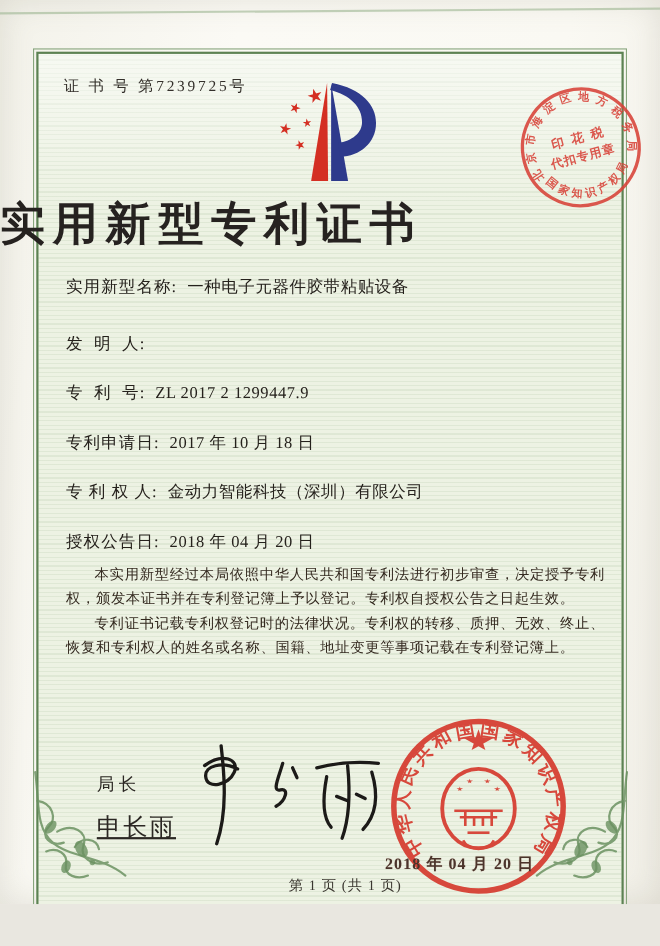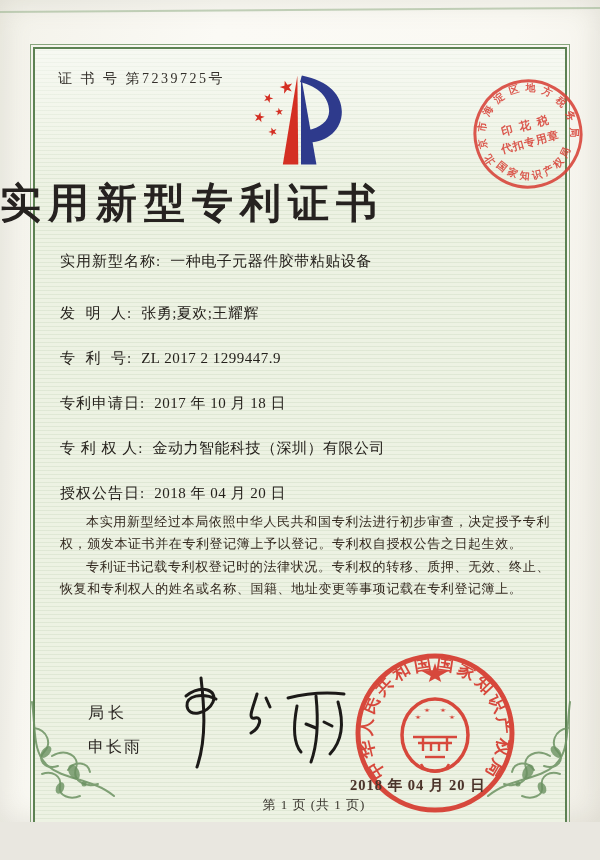--- a/index.html
+++ b/index.html
@@ -36,21 +36,21 @@
   .field-row:first-child { margin-bottom:33px; }
   .field-label { white-space:pre; letter-spacing:1px; }
   .field-value { margin-left:9px; letter-spacing:.5px; }
 
   .body-text { position:absolute; left:60px; right:50px; top:511px; z-index:3; }
   .body-text p { font-size:13px; line-height:22.4px; color:#33291f; text-indent:2em;
     text-align:justify; letter-spacing:.6px; }
 
   .sig-block { position:absolute; left:88px; top:703px; z-index:3; color:#2b2723; }
   .sig-title { font-size:16px; letter-spacing:4px; }
-  .sig-name { font-size:16px; letter-spacing:2px; margin-top:13px; }
+  .sig-name { font-size:22px; letter-spacing:2px; margin-top:13px;text-decoration:underline; }
   .sig-hand { position:absolute; left:160px; top:672px; z-index:3; }
 
   .seal-main { position:absolute; left:347px; top:645px; z-index:4; opacity:.93; }
   .seal-date { position:absolute; left:350px; top:776px; width:182px; z-index:5;
     font-size:14.5px; color:#4a342b; letter-spacing:1px; font-weight:bold;
     text-shadow:0 0 1px rgba(160,60,40,.25); }
   .seal-tax { position:absolute; left:464px; top:68px; z-index:4; opacity:.88; }
 
   .footer { position:absolute; left:0; right:0; top:796px; text-align:center;
     font-size:13px; color:#3a362f; letter-spacing:1px; z-index:3;padding-left:28px; }
@@ -124,21 +124,20 @@
 
   <div class="doc-title">实用新型专利证书</div>
 
   <div class="fields">
     <div class="field-row">
       <span class="field-label">实用新型名称:</span>
       <span class="field-value">一种电子元器件胶带粘贴设备</span>
     </div>
     <div class="field-row">
       <span class="field-label">发  明  人:</span>
-      <span class="field-value">张勇;夏欢;王耀辉</span>
     </div>
     <div class="field-row">
       <span class="field-label">专  利  号:</span>
       <span class="field-value">ZL 2017 2 1299447.9</span>
     </div>
     <div class="field-row">
       <span class="field-label">专利申请日:</span>
       <span class="field-value">2017 年 10 月 18 日</span>
     </div>
     <div class="field-row">

